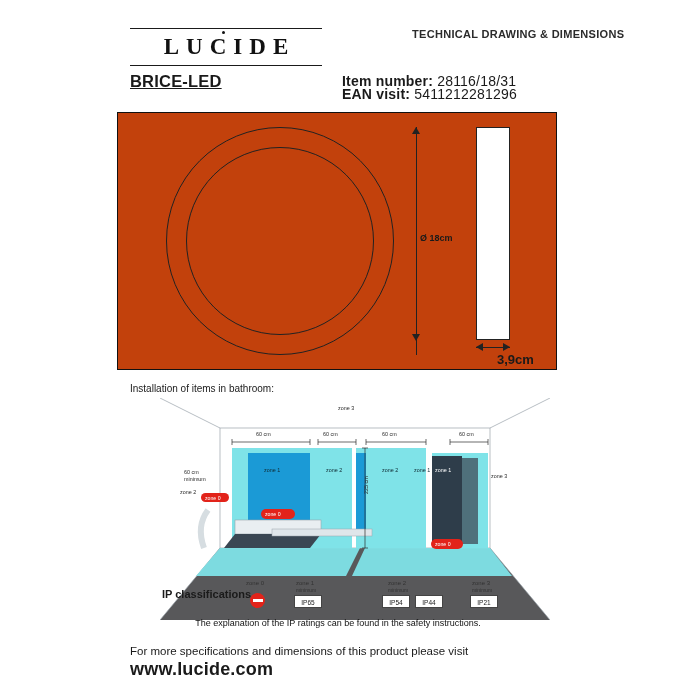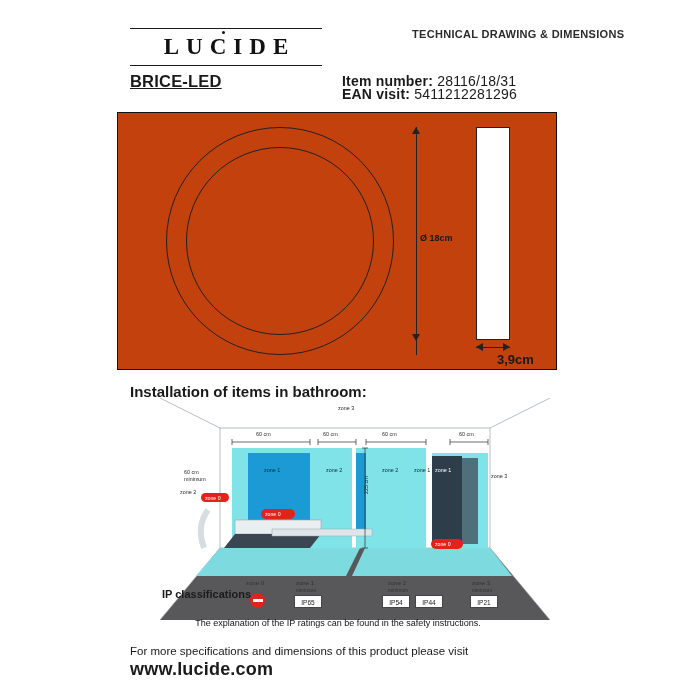--- a/index.html
+++ b/index.html
@@ -155,22 +155,22 @@
     text-align: right;
     font-size: 13px;
     font-weight: 700;
     margin-left: 21px;
   }
 
   
   .install-title {
     position: absolute;
     left: 130px; top: 383px;
-    font-size: 15px;
-    font-weight: 700;
+    font-size: 10px;
+    font-weight: 400;
   }
   .bathbox {
     position: absolute;
     left: 160px; top: 398px;
     width: 390px; height: 222px;
     background: #ffffff;
     overflow: hidden;
   }
   .bath-svg { position: absolute; left: 0; top: 0; }
 

